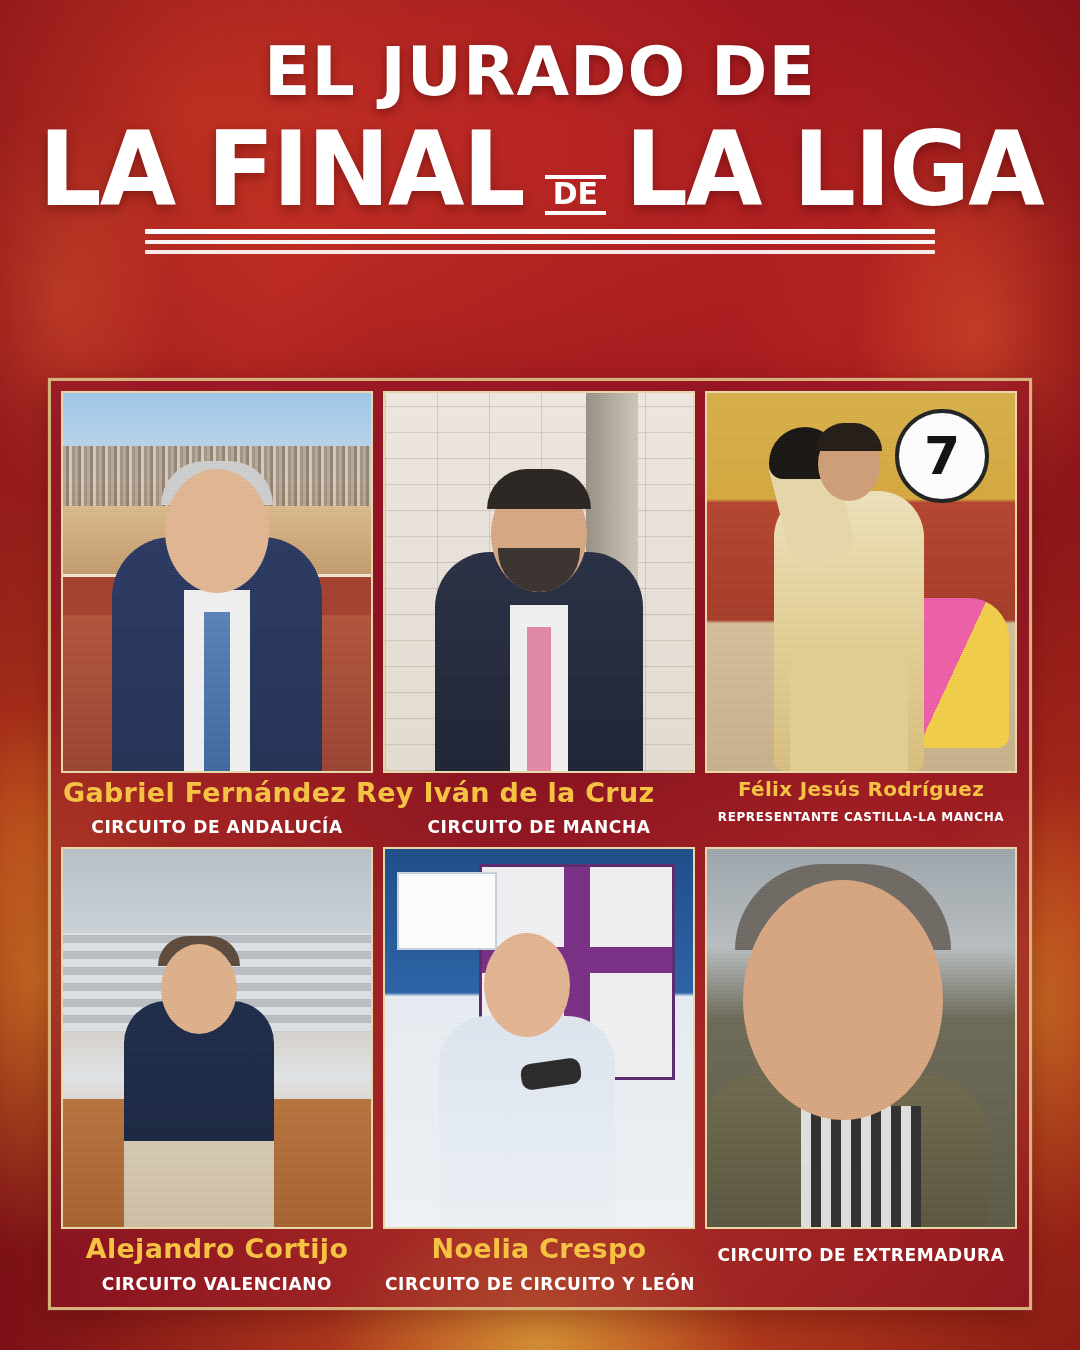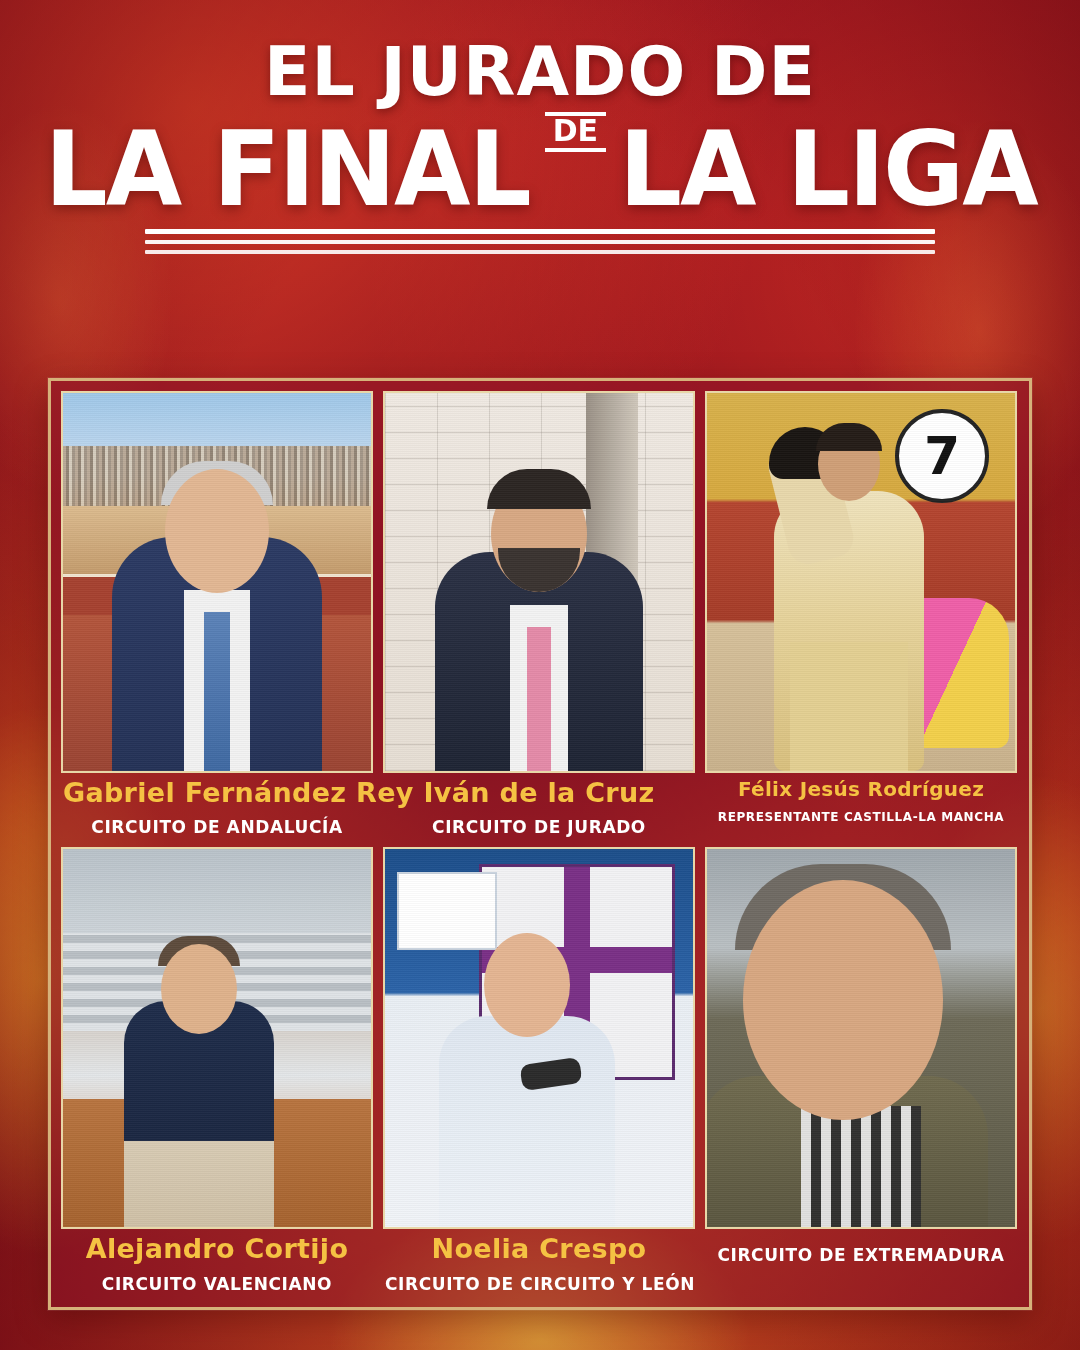--- a/index.html
+++ b/index.html
@@ -43,22 +43,22 @@
     color:#fff;
     font-family:"DejaVu Sans", sans-serif;
     font-weight:bold;
     font-size:68px;
     letter-spacing:1px;
     line-height:1;
     text-shadow:0 3px 10px rgba(60,0,0,0.45);
   }
   .title-big-row{
     margin-top:14px;
-    display:flex;align-items:flex-start;justify-content:center;
-    gap:4px;
+    display:flex;align-items:flex-end;justify-content:center;
+    gap:10px;
   }
   .title-big{
     color:#fff;
     font-family:"DejaVu Sans", sans-serif;
     font-weight:bold;
     font-size:104px;
     line-height:0.95;
     transform:scaleX(0.95);
     letter-spacing:-2px;
     text-shadow:0 4px 12px rgba(60,0,0,0.4);
@@ -265,21 +265,21 @@
           <div class="man"></div>
             <div class="shirt"></div>
             <div class="tie"></div>
           <div class="head"></div>
             <div class="beard"></div>
             <div class="hair"></div>
           <div class="grain"></div>
         </div>
         <div class="cap">
           <div class="name">Iván de la Cruz</div>
-          <div class="circ">CIRCUITO DE JURADO</div>
+          <div class="circ">CIRCUITO DE MANCHA</div>
         </div>
       </div>
 
       <div class="card">
         <div class="photo p3">
           <div class="disc">7</div>
           <div class="capote"></div>
           <div class="torero"></div>
             <div class="legs"></div>
           <div class="arm"></div>

